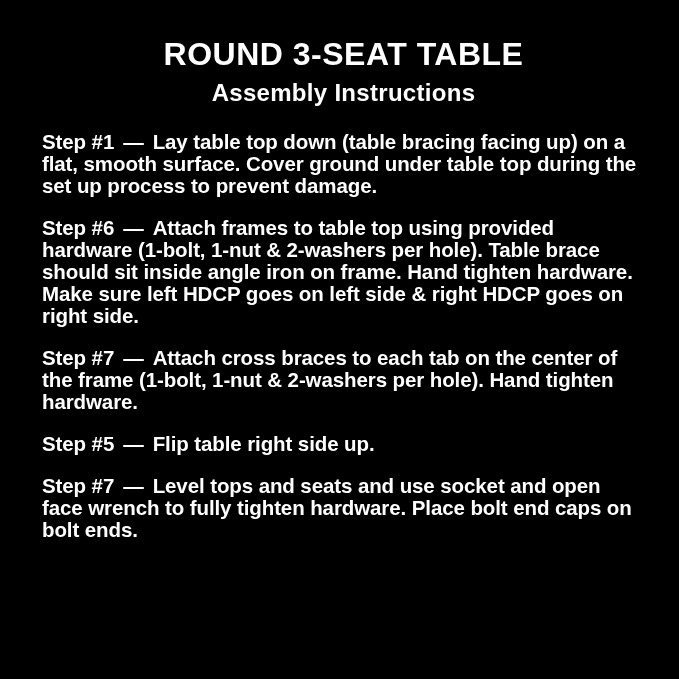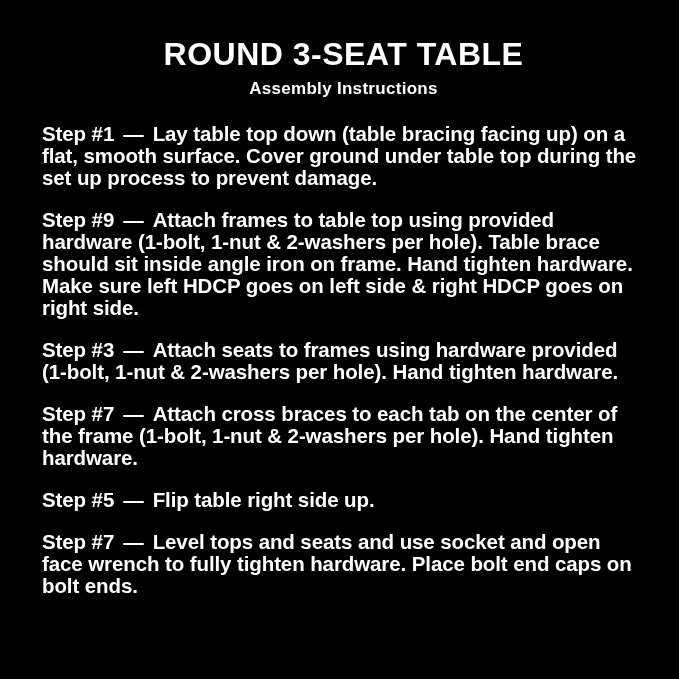--- a/index.html
+++ b/index.html
@@ -26,21 +26,21 @@
     margin: 0 0 6px 0;
     text-align: center;
     font-size: 32px;
     font-weight: 700;
     letter-spacing: 0.5px;
     color: #ffffff;
   }
   .subtitle {
     margin: 0 0 24px 0;
     text-align: center;
-    font-size: 17px;
+    font-size: 24px;
     font-weight: 700;
     letter-spacing: 0.3px;
     color: #ffffff;
   }
   .steps {
     max-width: 610px;
   }
   .step {
     margin: 0 0 20px 0;
     font-size: 20.5px;
@@ -59,23 +59,22 @@
 </head>
 <body style="background: rgb(0, 0, 0);">
 
 <div class="sheet" style="background: rgb(0, 0, 0); color: rgb(255, 255, 255);">
   <h1 class="title">ROUND 3-SEAT TABLE</h1>
   <h2 class="subtitle">Assembly Instructions</h2>
 
   <div class="steps">
     <p class="step"><span class="step-label">Step #1</span><span class="dash">—</span><span>Lay table top down (table bracing facing up) on a flat, smooth surface. Cover ground under table top during the set up process to prevent damage.</span></p>
 
-    <p class="step"><span class="step-label">Step #9</span><span class="dash">—</span><span>Attach frames to table top using provided hardware (1-bolt, 1-nut &amp; 2-washers per hole). Table brace should sit inside angle iron on frame. Hand tighten hardware. Make sure left HDCP goes on left side &amp; right HDCP goes on right side.</span></p>
+    <p class="step"><span class="step-label">Step #6</span><span class="dash">—</span><span>Attach frames to table top using provided hardware (1-bolt, 1-nut &amp; 2-washers per hole). Table brace should sit inside angle iron on frame. Hand tighten hardware. Make sure left HDCP goes on left side &amp; right HDCP goes on right side.</span></p>
 
-    <p class="step"><span class="step-label">Step #3</span><span class="dash">—</span><span>Attach seats to frames using hardware provided (1-bolt, 1-nut &amp; 2-washers per hole). Hand tighten hardware.</span></p>
 
     <p class="step"><span class="step-label">Step #7</span><span class="dash">—</span><span>Attach cross braces to each tab on the center of the frame (1-bolt, 1-nut &amp; 2-washers per hole). Hand tighten hardware.</span></p>
 
     <p class="step"><span class="step-label">Step #5</span><span class="dash">—</span><span>Flip table right side up.</span></p>
 
     <p class="step"><span class="step-label">Step #7</span><span class="dash">—</span><span>Level tops and seats and use socket and open face wrench to fully tighten hardware. Place bolt end caps on bolt ends.</span></p>
   </div>
 </div>
 
 </body></html>

